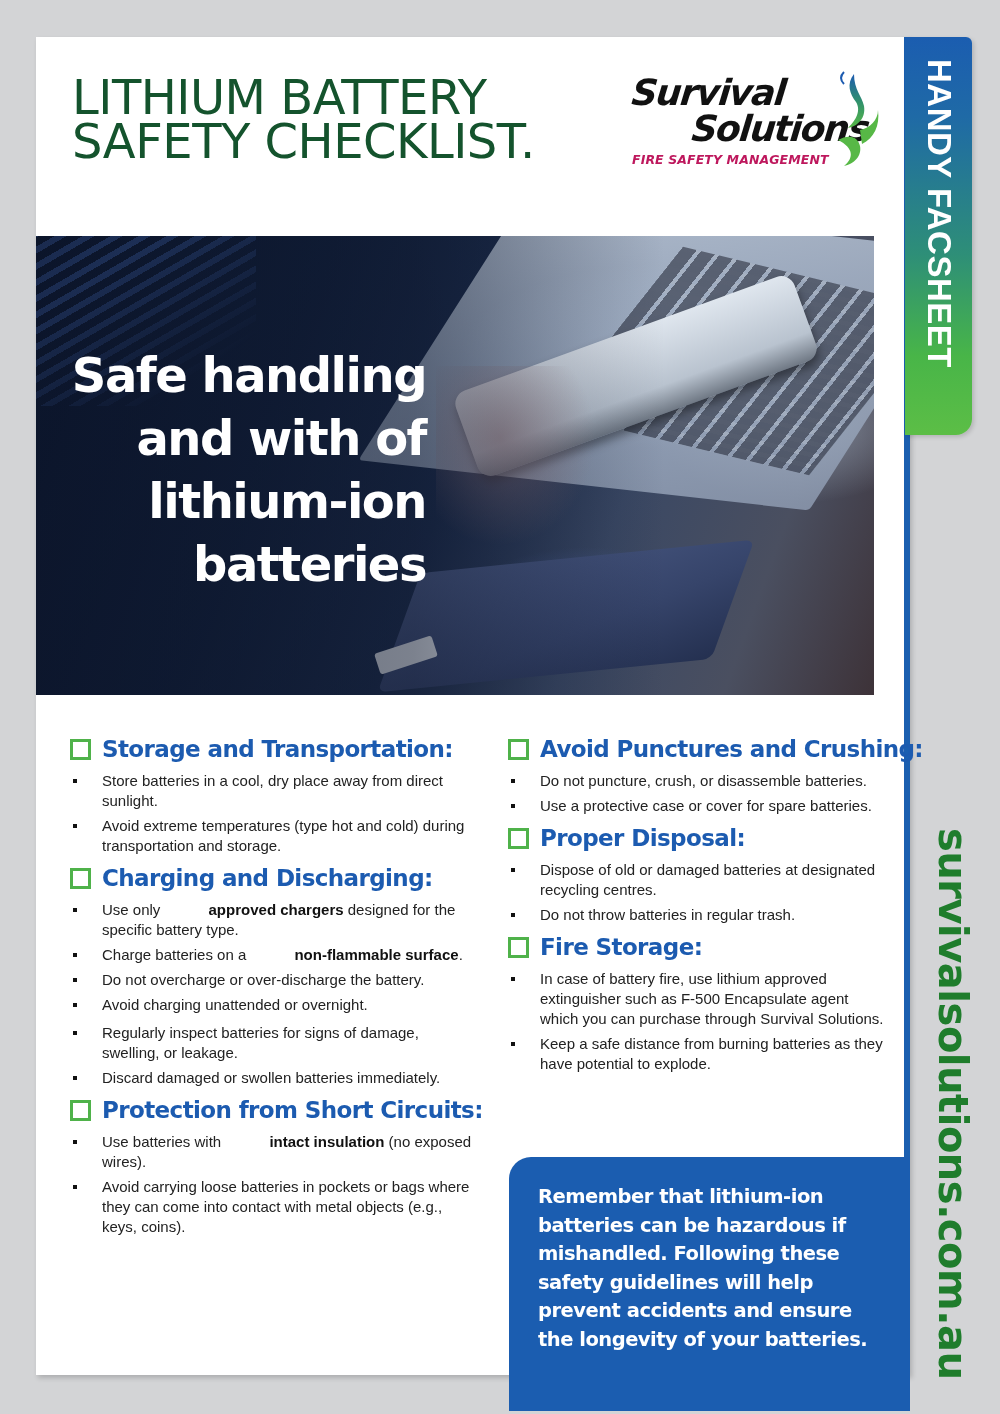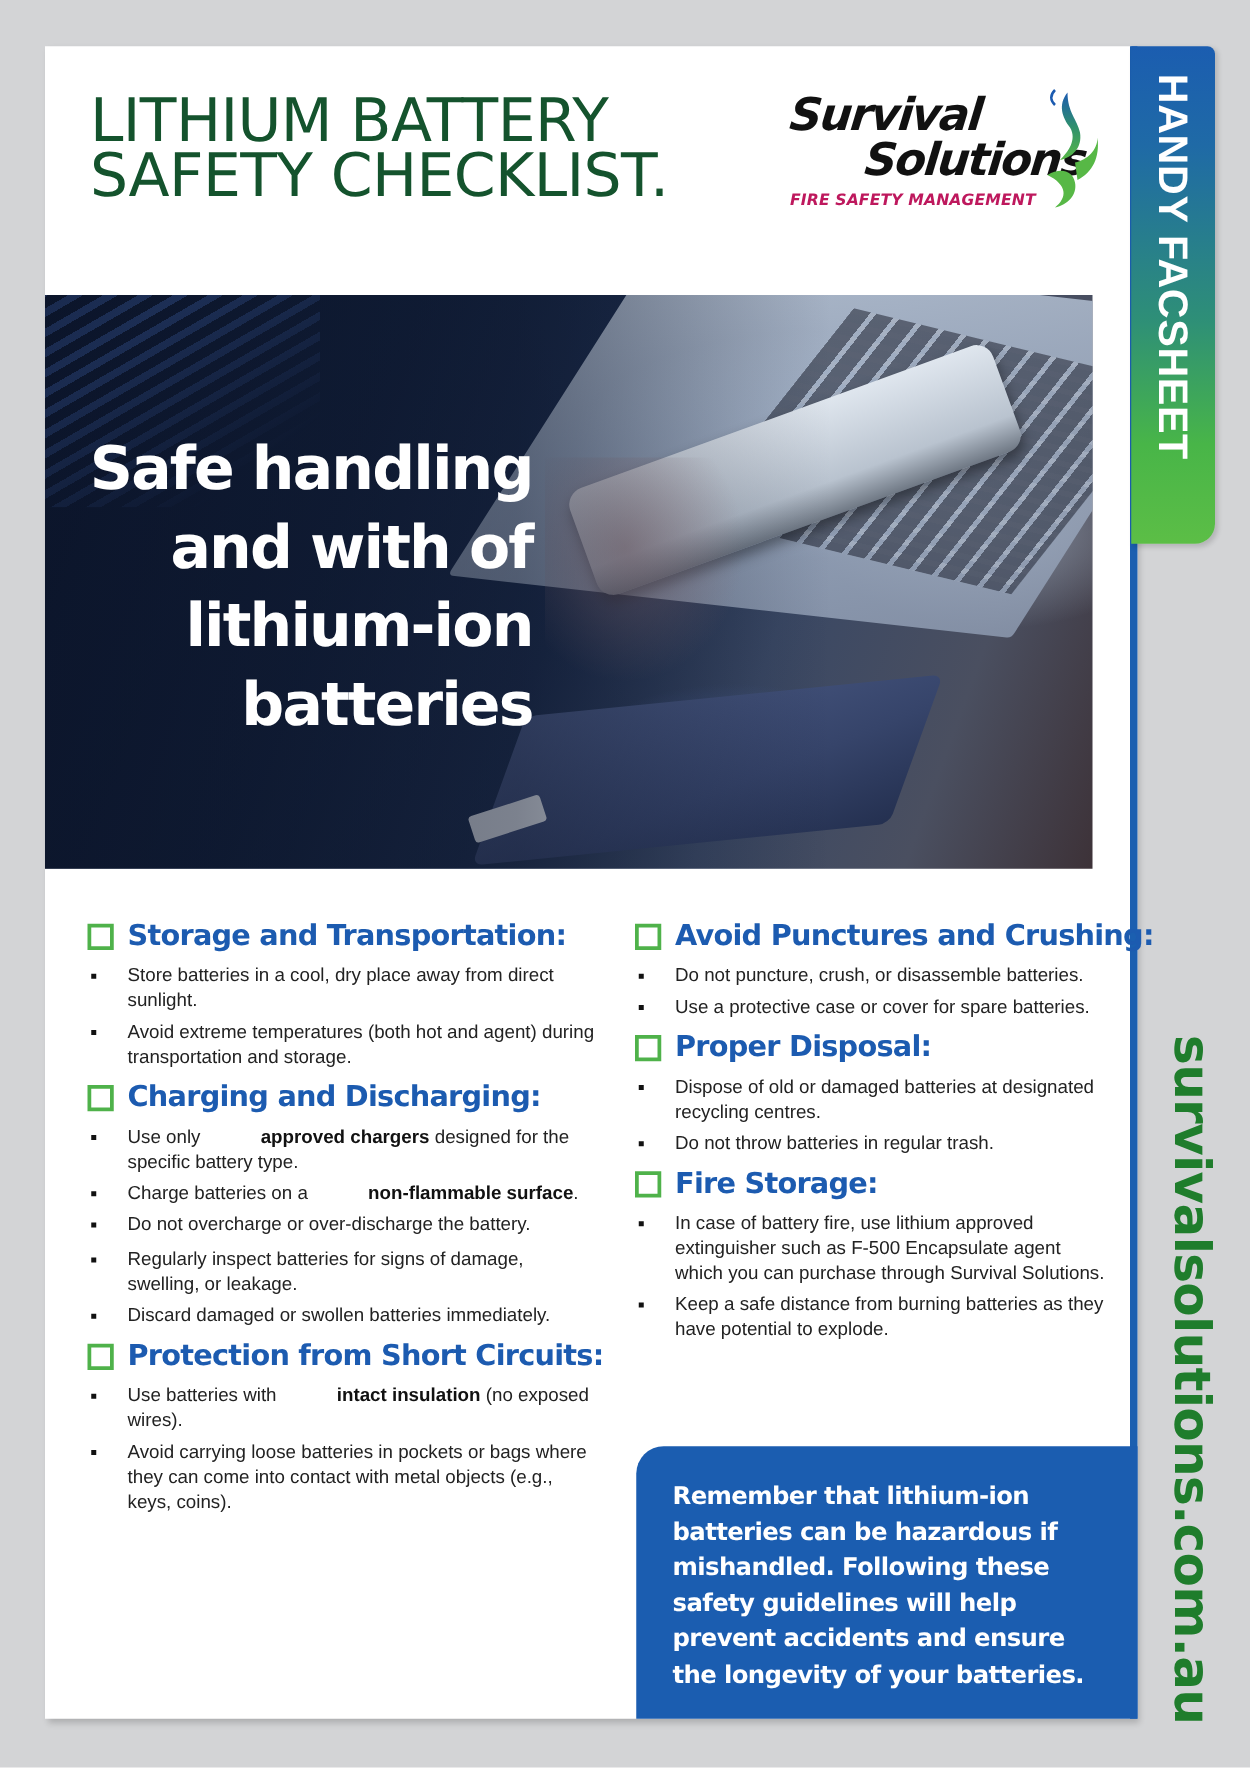--- a/index.html
+++ b/index.html
@@ -136,21 +136,21 @@
   .bullets li {
     position: relative; padding-left: 32px; font-size: 15px; line-height: 20px;
     color: #222; margin-bottom: 5px; font-family: "Liberation Sans", sans-serif;
   }
   .bullets li .dot {
     position: absolute; left: 3px; top: 8px; width: 4px; height: 4px; background: #111;
   }
   .bullets li b { font-weight: 700; color: #111; margin-left: 44px; }
 
   .callout {
-    position: absolute; left: 509px; top: 1157px; width: 401px; height: 218px;
+    position: absolute; left: 509px; top: 1157px; width: 401px; height: 254px;
     background: #1b5db0; border-radius: 22px 0 0 0;
     padding: 26px 20px 0 29px;
   }
   .callout-text {
     color: #ffffff; font-weight: 700; font-size: 19.5px; line-height: 28.5px;
     font-family: "DejaVu Sans", sans-serif; letter-spacing: -0.5px;
   }
 </style>
 </head>
 <body>
@@ -204,30 +204,31 @@
   </div>
 </div>
 
 <div class="col col-left" id="col-left">
     <div class="section-head">
       <span class="checkbox"></span>
       <span class="section-title">Storage and Transportation:</span>
     </div>
     <ul class="bullets">
       <li><span class="dot"></span><span>Store batteries in a cool, dry place away from direct sunlight.</span></li>
-      <li><span class="dot"></span><span>Avoid extreme temperatures (both hot and agent) during transportation and storage.</span></li>
+      <li><span class="dot"></span><span>Avoid extreme temperatures (type hot and cold) during transportation and storage.</span></li>
     </ul>
     <div class="section-head">
       <span class="checkbox"></span>
       <span class="section-title">Charging and Discharging:</span>
     </div>
     <ul class="bullets">
       <li><span class="dot"></span><span>Use only </span><b>approved chargers</b><span> designed for the specific battery type.</span></li>
       <li><span class="dot"></span><span>Charge batteries on a </span><b>non-flammable surface</b><span>.</span></li>
       <li><span class="dot"></span><span>Do not overcharge or over-discharge the battery.</span></li>
+      <li><span class="dot"></span><span>Avoid charging unattended or overnight.</span></li>
     </ul>
     <ul class="bullets">
       <li><span class="dot"></span><span>Regularly inspect batteries for signs of damage, swelling, or leakage.</span></li>
       <li><span class="dot"></span><span>Discard damaged or swollen batteries immediately.</span></li>
     </ul>
     <div class="section-head">
       <span class="checkbox"></span>
       <span class="section-title">Protection from Short Circuits:</span>
     </div>
     <ul class="bullets">

